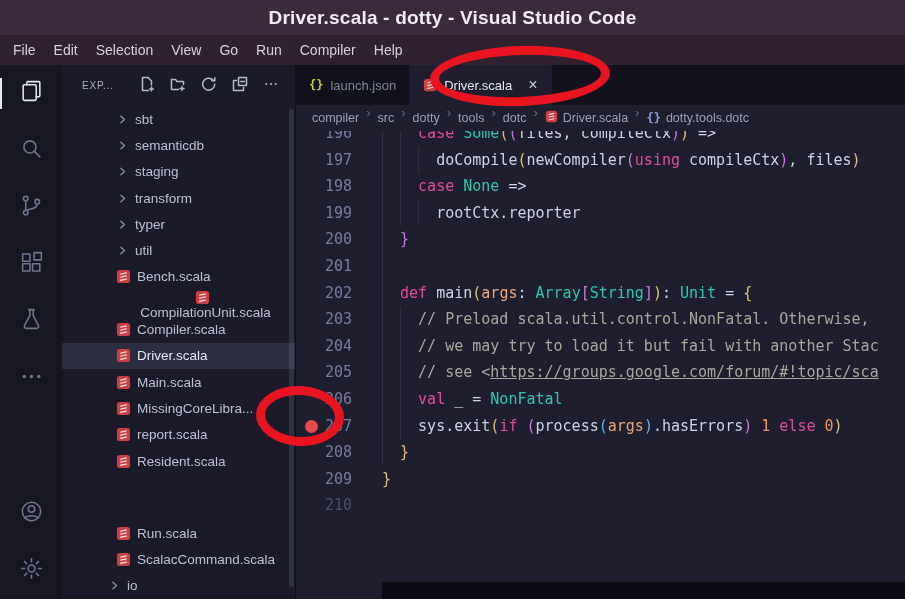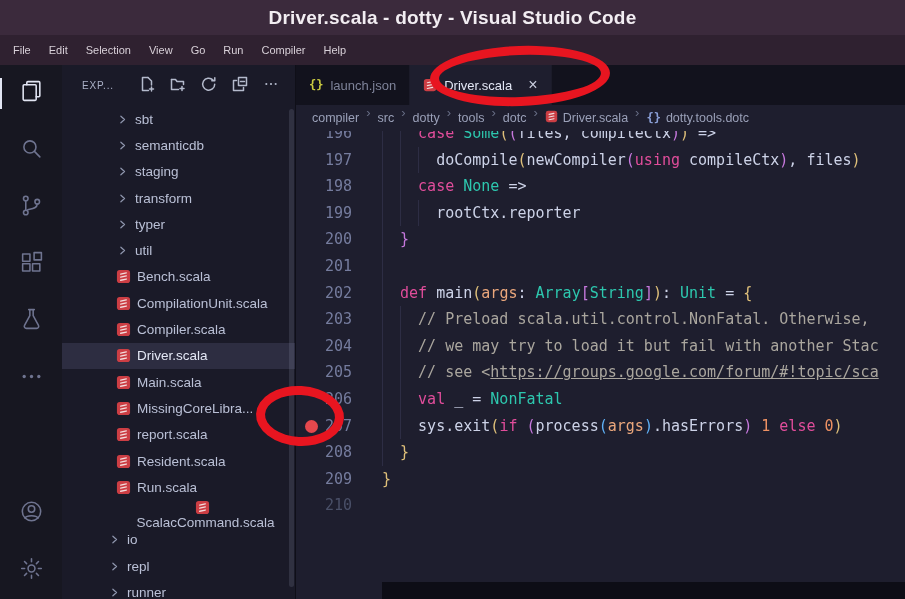--- a/index.html
+++ b/index.html
@@ -12,21 +12,21 @@
   }
   *{box-sizing:border-box}
   html,body{margin:0;padding:0}
   body{width:905px;height:599px;overflow:hidden;position:relative;background:var(--bg-editor);
        font-family:"Liberation Sans",sans-serif;-webkit-font-smoothing:antialiased}
 
   .titlebar{height:35px;background:var(--bg-title);display:flex;align-items:center;justify-content:center}
   .titlebar span{color:#f2edf2;font-size:19px;font-weight:700;letter-spacing:.2px}
 
   .menubar{height:30px;background:var(--bg-menu);display:flex;align-items:center;padding-left:4px}
-  .menu-item{padding:0 9px;font-size:11px;color:#d8d0d8;line-height:30px;cursor:default}
+  .menu-item{padding:0 9px;font-size:14px;color:#d8d0d8;line-height:30px;cursor:default}
 
   .main{display:flex;height:534px}
 
   .activitybar{width:62px;background:var(--bg-activity);display:flex;flex-direction:column;flex:none}
   .act-item{height:57px;display:flex;align-items:center;justify-content:center;color:#6f7490;position:relative}
   .act-item.active{color:#e2e5f3}
   .act-item.active::before{content:"";position:absolute;left:0;top:13px;bottom:13px;width:2px;background:#e2e5f3}
   .act-item svg{width:25px;height:25px}
   .act-bottom{margin-top:auto}
 
@@ -242,21 +242,21 @@
         </div>
         <div class="tree-row" style="padding-left: 54px;">
           <span class="icon i-scala-icon">
             <svg viewBox="0 0 16 16">
               <rect x="1" y="1" width="14" height="14" rx="3" fill="var(--c-scala)"></rect>
               <path d="M5 5.4l6-1.3M5 8.7l6-1.3M5 12l6-1.3" stroke="#f3dcdc" stroke-width="1.4" fill="none" stroke-linecap="round"></path>
             </svg>
           </span>
           <span>Bench.scala</span>
         </div>
-        <div class="tree-row" style="padding-left: 54px;">
+        <div class="tree-row" style="padding-left: 54px; flex-direction: column;">
           <span class="icon i-scala-icon">
             <svg viewBox="0 0 16 16">
               <rect x="1" y="1" width="14" height="14" rx="3" fill="var(--c-scala)"></rect>
               <path d="M5 5.4l6-1.3M5 8.7l6-1.3M5 12l6-1.3" stroke="#f3dcdc" stroke-width="1.4" fill="none" stroke-linecap="round"></path>
             </svg>
           </span>
           <span>CompilationUnit.scala</span>
         </div>
         <div class="tree-row" style="padding-left: 54px;">
           <span class="icon i-scala-icon">
@@ -305,30 +305,30 @@
         </div>
         <div class="tree-row" style="padding-left: 54px;">
           <span class="icon i-scala-icon">
             <svg viewBox="0 0 16 16">
               <rect x="1" y="1" width="14" height="14" rx="3" fill="var(--c-scala)"></rect>
               <path d="M5 5.4l6-1.3M5 8.7l6-1.3M5 12l6-1.3" stroke="#f3dcdc" stroke-width="1.4" fill="none" stroke-linecap="round"></path>
             </svg>
           </span>
           <span>Resident.scala</span>
         </div>
-        <div class="tree-row" style="padding-left: 54px;">
+        <div class="tree-row" style="padding-left: 54px; margin-top: 46px;">
           <span class="icon i-scala-icon">
             <svg viewBox="0 0 16 16">
               <rect x="1" y="1" width="14" height="14" rx="3" fill="var(--c-scala)"></rect>
               <path d="M5 5.4l6-1.3M5 8.7l6-1.3M5 12l6-1.3" stroke="#f3dcdc" stroke-width="1.4" fill="none" stroke-linecap="round"></path>
             </svg>
           </span>
           <span>Run.scala</span>
         </div>
-        <div class="tree-row" style="padding-left: 54px; flex-direction: column;">
+        <div class="tree-row" style="padding-left: 54px;">
           <span class="icon i-scala-icon">
             <svg viewBox="0 0 16 16">
               <rect x="1" y="1" width="14" height="14" rx="3" fill="var(--c-scala)"></rect>
               <path d="M5 5.4l6-1.3M5 8.7l6-1.3M5 12l6-1.3" stroke="#f3dcdc" stroke-width="1.4" fill="none" stroke-linecap="round"></path>
             </svg>
           </span>
           <span>ScalacCommand.scala</span>
         </div>
         <div class="tree-row" style="padding-left: 46px;">
           <span class="icon i-chevron-right-icon">

